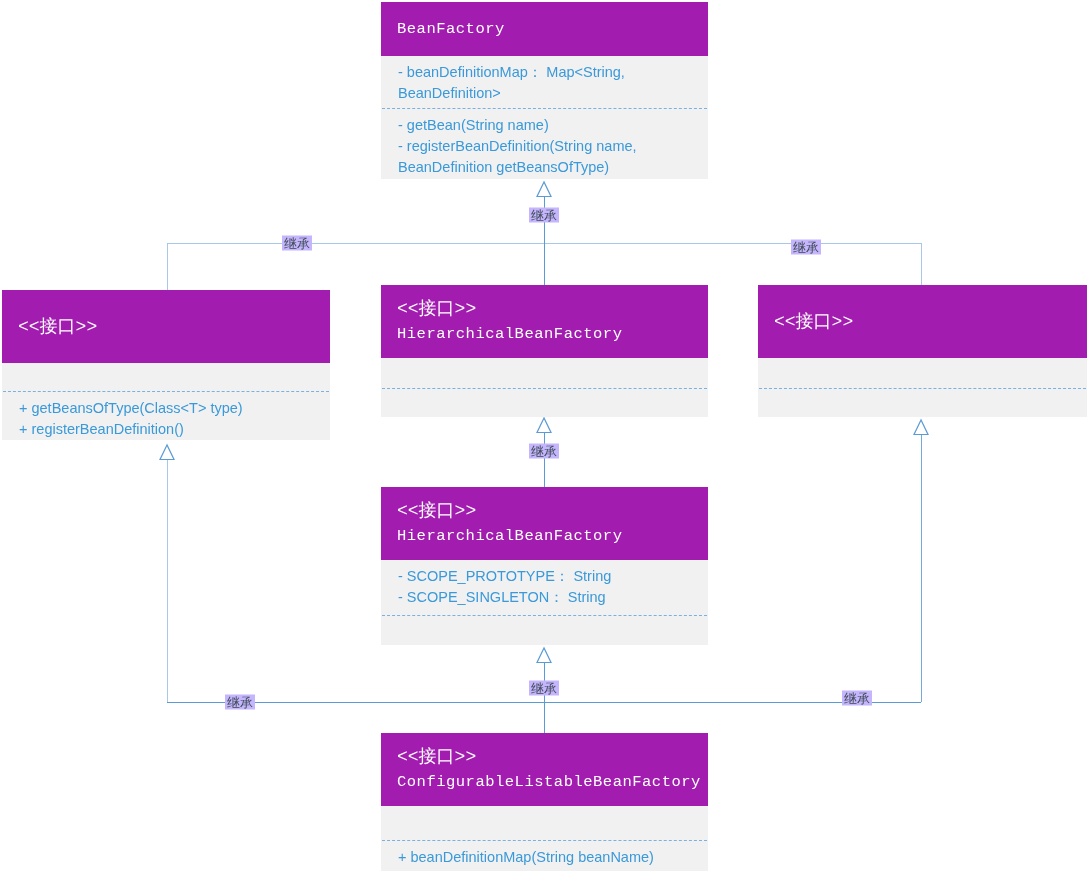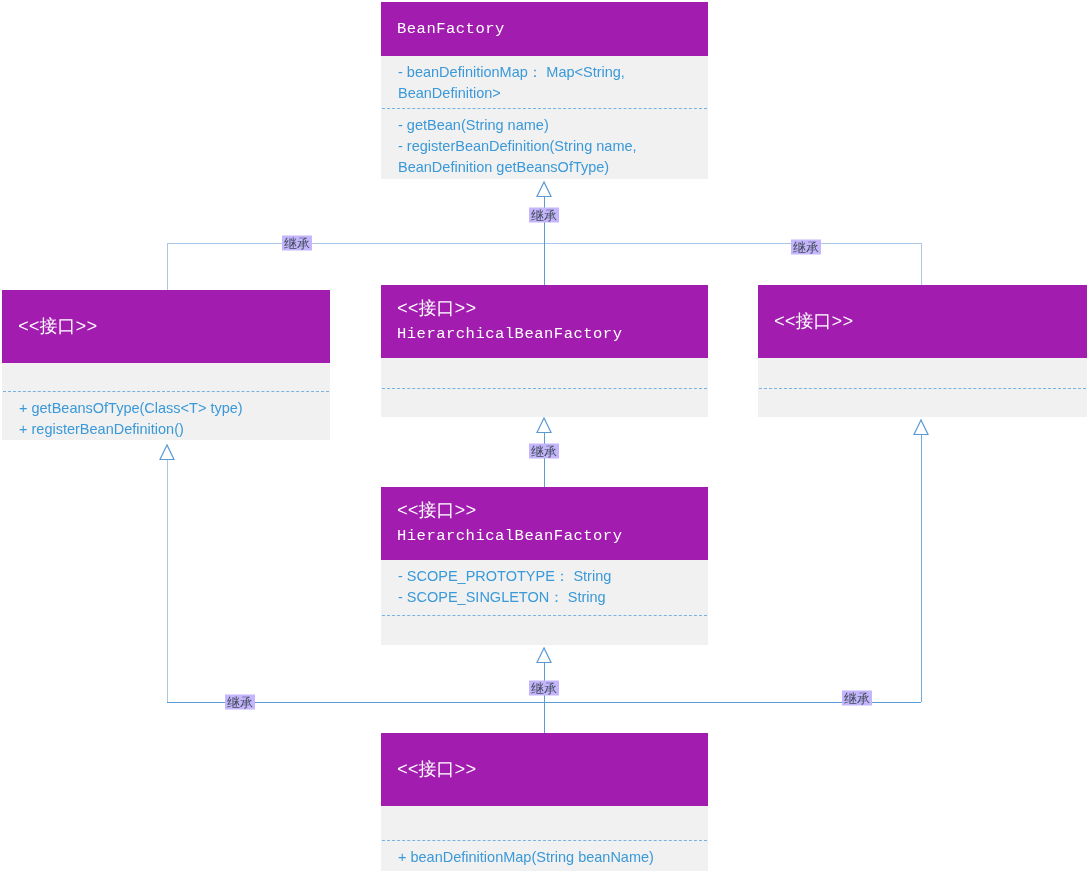--- a/index.html
+++ b/index.html
@@ -177,20 +177,21 @@
         <div class="uml-member">- SCOPE_SINGLETON： String</div>
       </div>
       <div class="uml-divider"></div>
       <div class="uml-methods"></div>
     </div>
   </div>
 
   <div class="uml-box" style="left:381px; top:733px; width:327px; height:138px;">
     <div class="uml-header" style="height:73px;">
       <div class="uml-stereotype">&lt;&lt;接口&gt;&gt;</div>
+      <div class="uml-name">ConfigurableListableBeanFactory</div>
     </div>
     <div class="uml-body">
       <div class="uml-attrs" style="height:34px;"></div>
       <div class="uml-divider"></div>
       <div class="uml-methods">
         <div class="uml-member">+ beanDefinitionMap(String beanName)</div>
       </div>
     </div>
   </div>
 

